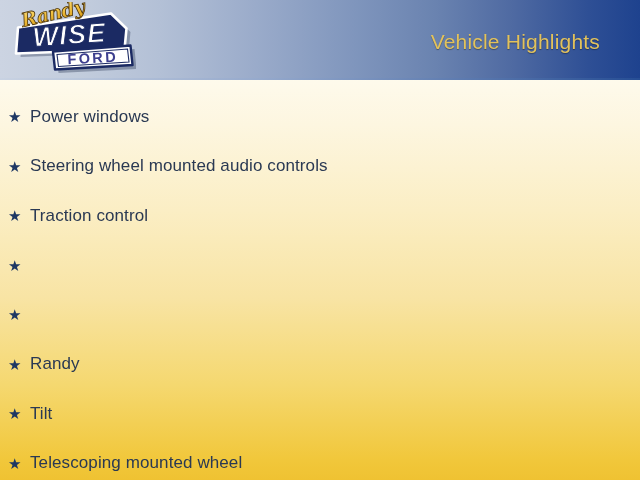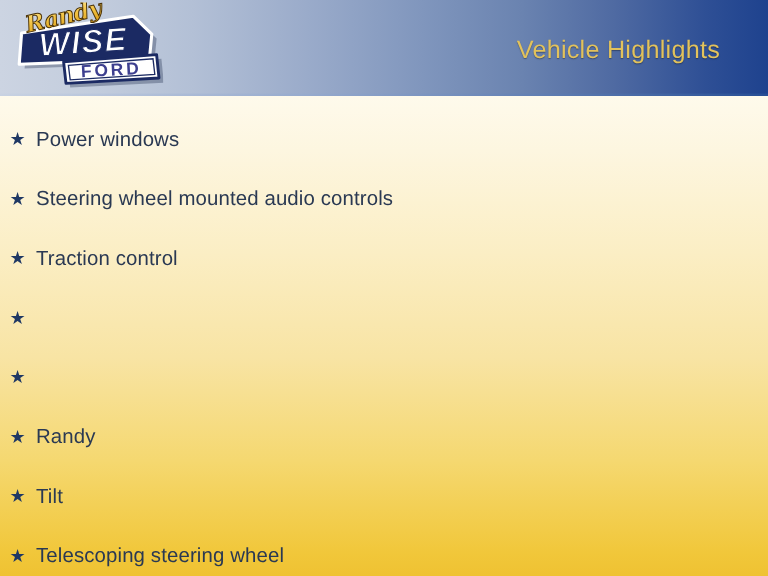--- a/index.html
+++ b/index.html
@@ -172,17 +172,17 @@
       <span class="feature-label">Randy</span>
     </div>
 
     <div class="feature-row">
       <span class="feature-star">★</span>
       <span class="feature-label">Tilt</span>
     </div>
 
     <div class="feature-row">
       <span class="feature-star">★</span>
-      <span class="feature-label">Telescoping steering wheel</span>
+      <span class="feature-label">Telescoping mounted wheel</span>
     </div>
 
   </div>
 </div>
 
 </body></html>

